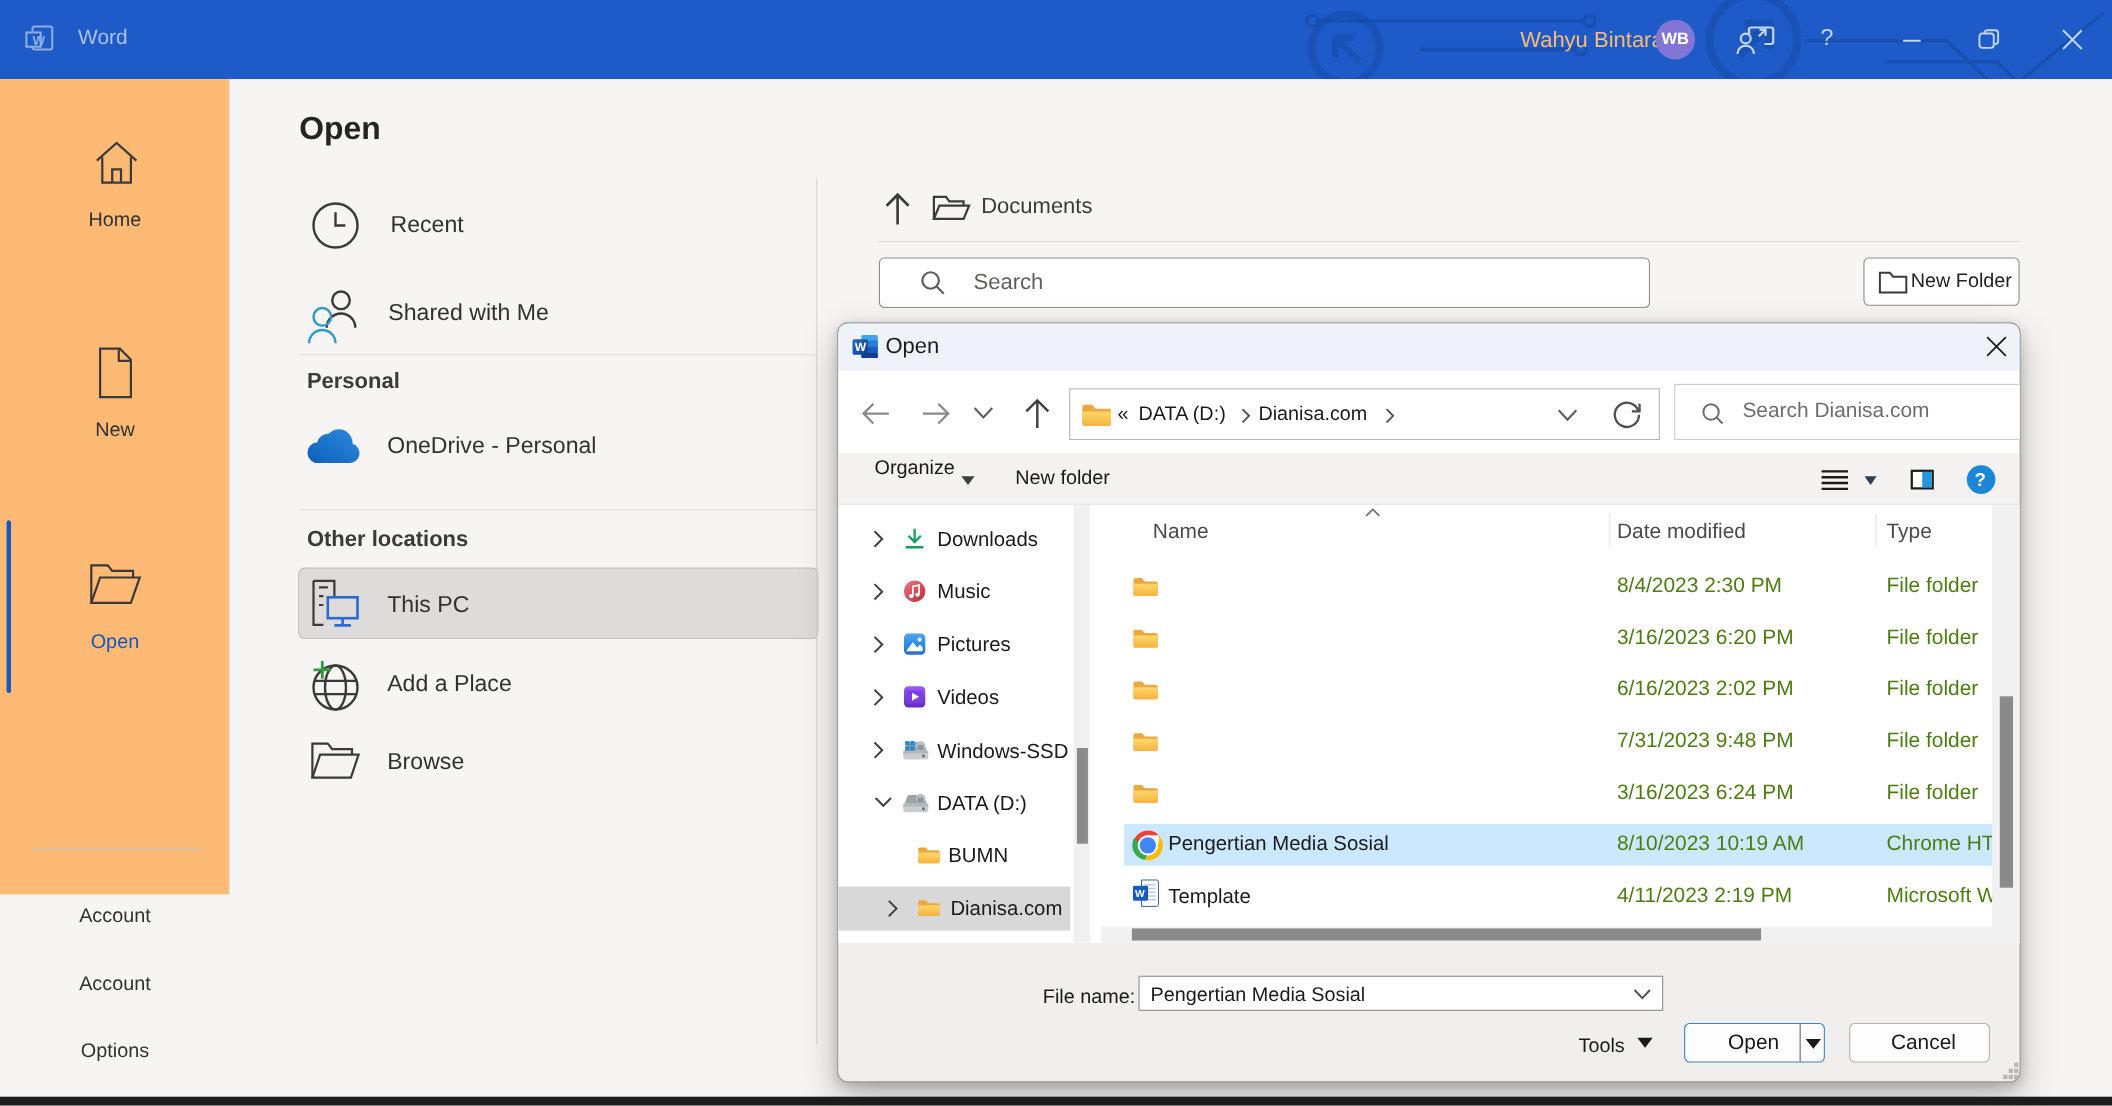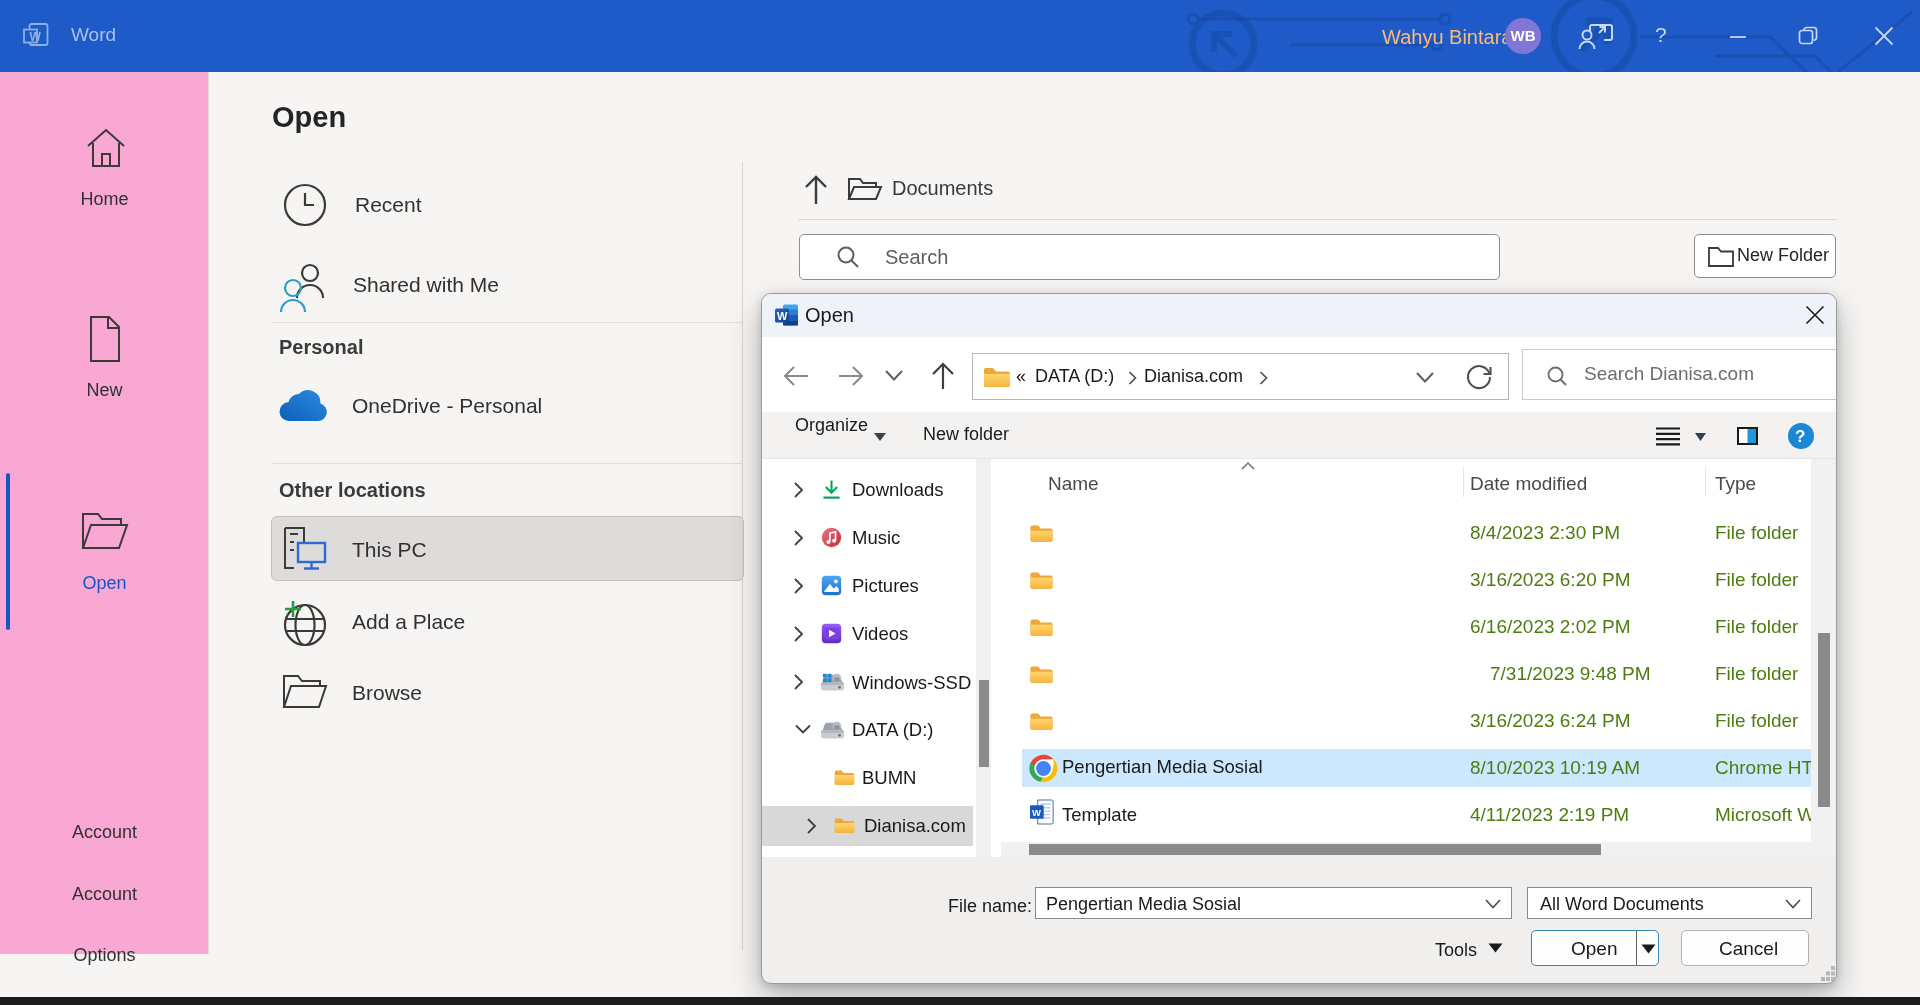--- a/index.html
+++ b/index.html
@@ -5,21 +5,21 @@
   * { margin:0; padding:0; box-sizing:border-box; }
   html,body { width:1920px; height:1005px; overflow:hidden; background:#f6f5f4;
     font-family:"Liberation Sans", sans-serif; }
   svg { position:absolute; overflow:visible; }
   #titlebar { position:absolute; left:0; top:0; width:1920px; height:72px; background:#1e5bc8; overflow:hidden; }
   #titlebar .appname { position:absolute; left:71px; top:24px; font-size:19px; color:#a9c2ec; }
   .tb-user { position:absolute; left:1382px; top:26px; font-size:20px; color:#fdba74; }
   .tb-avatar { position:absolute; left:1505px; top:18px; width:36px; height:36px; border-radius:50%;
     background:#8175d6; color:#fff; font-size:15px; font-weight:bold; text-align:center; line-height:36px; }
   .tb-help { position:absolute; left:1655px; top:23px; font-size:21px; color:#c5d7f2; }
-  #sidebar { position:absolute; left:0; top:72px; width:209px; height:882px; background:#f9a8d4; border-right:1px solid #e2e0de; }
+  #sidebar { position:absolute; left:0; top:72px; width:209px; height:741px; background:#fdba74; border-right:1px solid #e2e0de; }
   .side-label { position:absolute; width:209px; text-align:center; font-size:18px; color:#323130; }
   .accent { position:absolute; left:6px; top:401px; width:4px; height:157px; background:#1757c2; border-radius:2px; }
   .side-div { position:absolute; left:30px; top:699px; width:155px; height:1px; background:#c9c7c5; }
   #main { position:absolute; left:210px; top:72px; width:1710px; height:933px; background:#f6f5f4; }
   h1.open-title { position:absolute; left:62px; top:29px; font-size:29px; font-weight:700; color:#252423; }
   .bs-item-label { position:absolute; font-size:21px; color:#323130; }
   .bs-head { position:absolute; font-size:20px; font-weight:700; color:#3b3a39; }
   .bs-div { position:absolute; height:1px; background:#e1dfdd; }
   .vert-div { position:absolute; left:532px; top:90px; width:1px; height:788px; background:#d8d6d4; }
   .thispc-box { position:absolute; left:61px; top:444px; width:473px; height:65px; background:#dedcda;
@@ -469,21 +469,21 @@
     <div class="cell" style="left:708px; top:110px;">3/16/2023 6:20 PM</div>
     <div class="cell" style="left:953px; top:110px;">File folder</div>
     <svg width="25" height="20" style="left:267px; top:158px;" viewBox="0 0 28 23.5">
         <use href="#folder"></use>
       </svg>
     <div class="cell" style="left:708px; top:157px;">6/16/2023 2:02 PM</div>
     <div class="cell" style="left:953px; top:157px;">File folder</div>
     <svg width="25" height="20" style="left:267px; top:205px;" viewBox="0 0 28 23.5">
         <use href="#folder"></use>
       </svg>
-    <div class="cell" style="left:728px; top:204px;">7/31/2023 9:48 PM</div>
+    <div class="cell" style="left:708px; top:204px;">7/31/2023 9:48 PM</div>
     <div class="cell" style="left:953px; top:204px;">File folder</div>
     <svg width="25" height="20" style="left:267px; top:252px;" viewBox="0 0 28 23.5">
         <use href="#folder"></use>
       </svg>
     <div class="cell" style="left:708px; top:251px;">3/16/2023 6:24 PM</div>
     <div class="cell" style="left:953px; top:251px;">File folder</div>
     <div class="sel-row"></div>
     <svg width="29" height="29" style="left:267px; top:295px;" viewBox="0 0 32 32">
       <circle cx="16" cy="16" r="15" fill="#fff"></circle>
       <path d="M16 16 m-15 0 a15 15 0 0 1 26-10.2 L16.5 6 A10.5 10.5 0 0 0 6.6 13 Z" fill="#ea4335"></path>
@@ -509,26 +509,20 @@
       </div>
     <div class="hscroll">
         <div class="hthumb"></div>
       </div>
   </div>
   <div class="dlg-footer"></div>
   <div class="fname-label">File name:</div>
   <div class="fname-input">
       <div class="txt">Pengertian Media Sosial</div>
     <svg width="16" height="10" style="left:449px; top:11px;" viewBox="0 0 16 10">
-      <path d="M1 1 L8 8.5 L15 1" stroke="#4f4f4f" stroke-width="1.7" fill="none"></path>
-    </svg>
-  </div>
-  <div class="ftype">
-      <div class="txt">All Word Documents</div>
-    <svg width="16" height="10" style="left:257px; top:11px;" viewBox="0 0 16 10">
       <path d="M1 1 L8 8.5 L15 1" stroke="#4f4f4f" stroke-width="1.7" fill="none"></path>
     </svg>
   </div>
   <div class="tools">Tools</div>
   <svg width="15" height="10" style="left:726px; top:649px;" viewBox="0 0 15 10">
     <path d="M0.5 0.5 L14.5 0.5 L7.5 9.5 Z" fill="#1a1a1a"></path>
   </svg>
   <div class="btn-open">
       <div class="txt">Open</div>
     <div style="position:absolute; left:104px; top:0px; width:1px; height:34px; background:#666;"></div>

